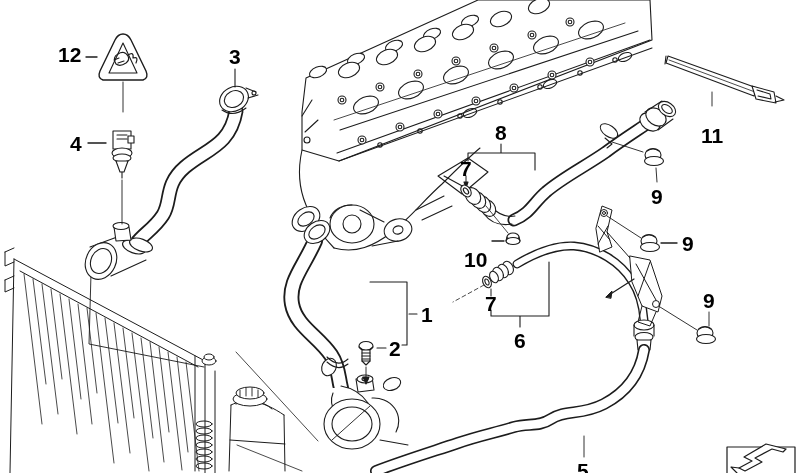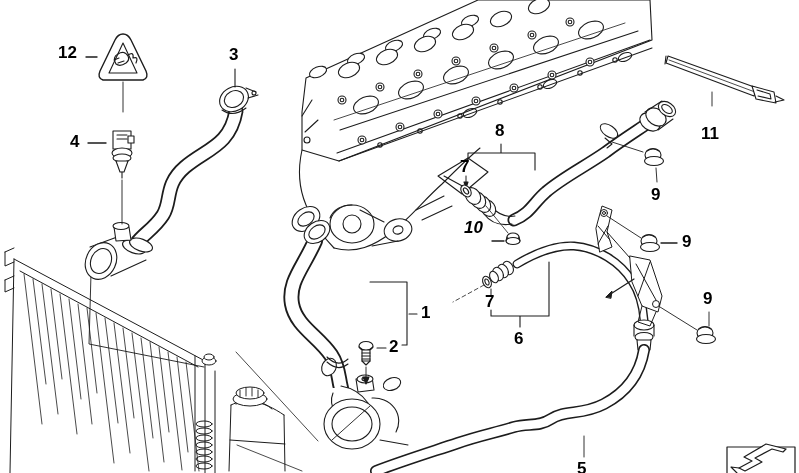--- a/index.html
+++ b/index.html
@@ -1,19 +1,19 @@
 <!DOCTYPE html>
 <html><head>
 <meta charset="utf-8">
 <style>
   html,body{margin:0;padding:0;background:#fff;}
   #stage{position:relative;width:799px;height:473px;background:#fff;overflow:hidden;
          font-family:"Liberation Sans", sans-serif;}
   #art{position:absolute;left:0;top:0;}
-  .callout{position:absolute;font-weight:bold;font-size:17px;color:#000;line-height:1;
+  .callout{position:absolute;font-weight:bold;font-size:21px;color:#000;line-height:1;
            letter-spacing:0;user-select:none;cursor:pointer;}
   svg *{vector-effect:non-scaling-stroke;}
 </style>
 </head>
 <body>
 
 <div id="stage">
 
 <svg id="art" width="799" height="473" viewBox="0 0 799 473">
   <g stroke="#1c1c1c" fill="none" stroke-width="1.1" stroke-linecap="round" stroke-linejoin="round">
@@ -365,21 +365,21 @@
   </g>
 </svg>
 
 <div class="callout" style="left:58px;top:44px;">12</div>
 <div class="callout" style="left:229px;top:46px;">3</div>
 <div class="callout" style="left:70px;top:133px;">4</div>
 <div class="callout" style="left:495px;top:122px;">8</div>
 <div class="callout" style="left:701px;top:109px;margin-top:16px;">11</div>
 <div class="callout" style="left:460px;top:158px;">7</div>
 <div class="callout" style="left:651px;top:186px;">9</div>
-<div class="callout" style="left:464px;top:219px;font-style:italic;">10</div>
+<div class="callout" style="left:464px;top:249px;">10</div>
 <div class="callout" style="left:682px;top:233px;">9</div>
 <div class="callout" style="left:421px;top:304px;">1</div>
 <div class="callout" style="left:389px;top:338px;">2</div>
 <div class="callout" style="left:485px;top:293px;">7</div>
 <div class="callout" style="left:514px;top:330px;">6</div>
 <div class="callout" style="left:703px;top:290px;">9</div>
 <div class="callout" style="left:577px;top:460px;">5</div>
 
 </div>
 

